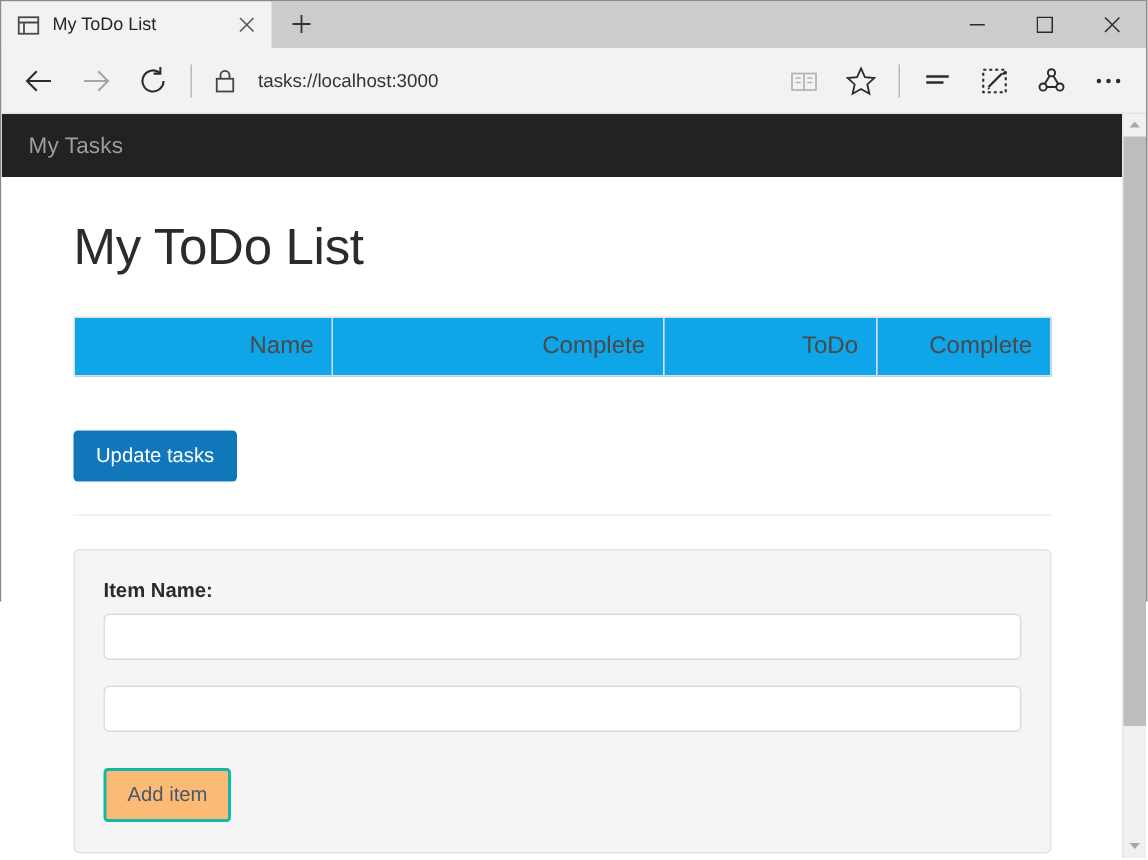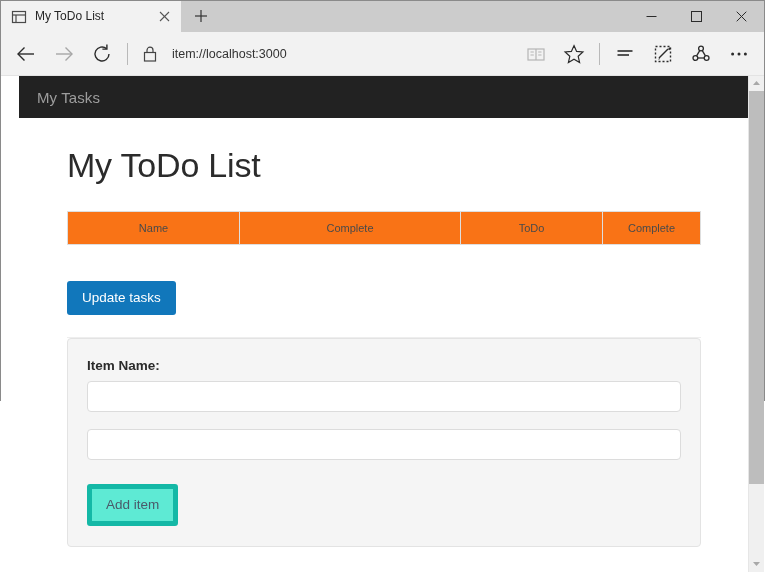--- a/index.html
+++ b/index.html
@@ -152,21 +152,20 @@
     position: relative;
     height: 496px;
     background: #ffffff;
     overflow: hidden;
   }
   .page {
     position: absolute;
     left: 0; top: 0; right: 15px; bottom: 0;
     background: #ffffff;
     overflow: hidden;
-    padding-left: 18px;
   }
 
   
   .site-navbar {
     height: 42px;
     background: #222222;
     display: flex;
     align-items: center;
     padding-left: 18px;
     box-sizing: border-box;
@@ -191,27 +190,27 @@
 
   
   table.tasks {
     width: 100%;
     border-collapse: collapse;
     border: 1px solid #dedede;
     background: #fafafa;
     table-layout: fixed;
   }
   table.tasks th {
-    text-align: center;
+    text-align: right;
     font-weight: 400;
-    font-size: 11px;
+    font-size: 16px;
     color: #4a4a4a;
     padding: 10px 12px;
     border-right: 1px solid #dedede;
-    background: #f97316;
+    background: #0ea5e9;
   }
   table.tasks th:last-child { border-right: none; }
   .col-name { width: 147px; }
   .col-category { width: 196px; }
   .col-date { width: 117px; }
 
   
   .btn-update {
     display: inline-block;
     margin-top: 36px;
@@ -226,20 +225,21 @@
   }
 
   hr.sep {
     border: none;
     border-top: 1px solid #eeeeee;
     margin: 22px 0 0 0;
   }
 
   
   .panel {
+    margin-top: 22px;
     background: #f5f5f5;
     border: 1px solid #e3e3e3;
     border-radius: 4px;
     padding: 19px 19px 20px 19px;
   }
   .field-label {
     font-size: 13.5px;
     font-weight: bold;
     color: #2b2b2b;
     display: block;
@@ -255,23 +255,23 @@
     border-radius: 4px;
     font-size: 13px;
     font-family: "Liberation Sans", sans-serif;
     color: #333;
     padding: 4px 9px;
     margin-bottom: 17px;
   }
   .btn-add {
     display: inline-block;
     margin-top: 7px;
-    background: #5eead4;
+    background: #fdba74;
     color: #4a5a6a;
-    border: 5px solid #14b8a6;
+    border: 2px solid #14b8a6;
     border-radius: 3px;
     font-size: 13.5px;
     font-family: "Liberation Sans", sans-serif;
     padding: 8px 14px;
     line-height: 1.2;
   }
 
   
   .scrollbar {
     position: absolute;
@@ -394,21 +394,21 @@
 
     <div class="tb-divider"></div>
 
     <div class="addressbar">
       <span class="lock-icon">
         <svg width="16" height="18" viewBox="0 0 16 18">
           <rect x="2.5" y="7.5" width="11" height="8.5" fill="none" stroke="#444" stroke-width="1.2"></rect>
           <path d="M5 7.5 V5.2 a3 3 0 0 1 6 0 V7.5" fill="none" stroke="#444" stroke-width="1.2"></path>
         </svg>
       </span>
-      <span class="url-text" title="http://localhost:3000">item://localhost:3000</span>
+      <span class="url-text" title="http://localhost:3000">tasks://localhost:3000</span>
     </div>
 
     <div class="toolbar-right">
 
       <div class="navbtn disabled">
         <span>
           <svg width="22" height="22" viewBox="0 0 22 22">
             <rect x="3" y="6" width="16" height="11" fill="none" stroke="#b5b5b5" stroke-width="1.2"></rect>
             <line x1="11" y1="6" x2="11" y2="17" stroke="#b5b5b5" stroke-width="1.2"></line>
             <line x1="5.5" y1="9" x2="8.8" y2="9" stroke="#b5b5b5" stroke-width="1"></line>

